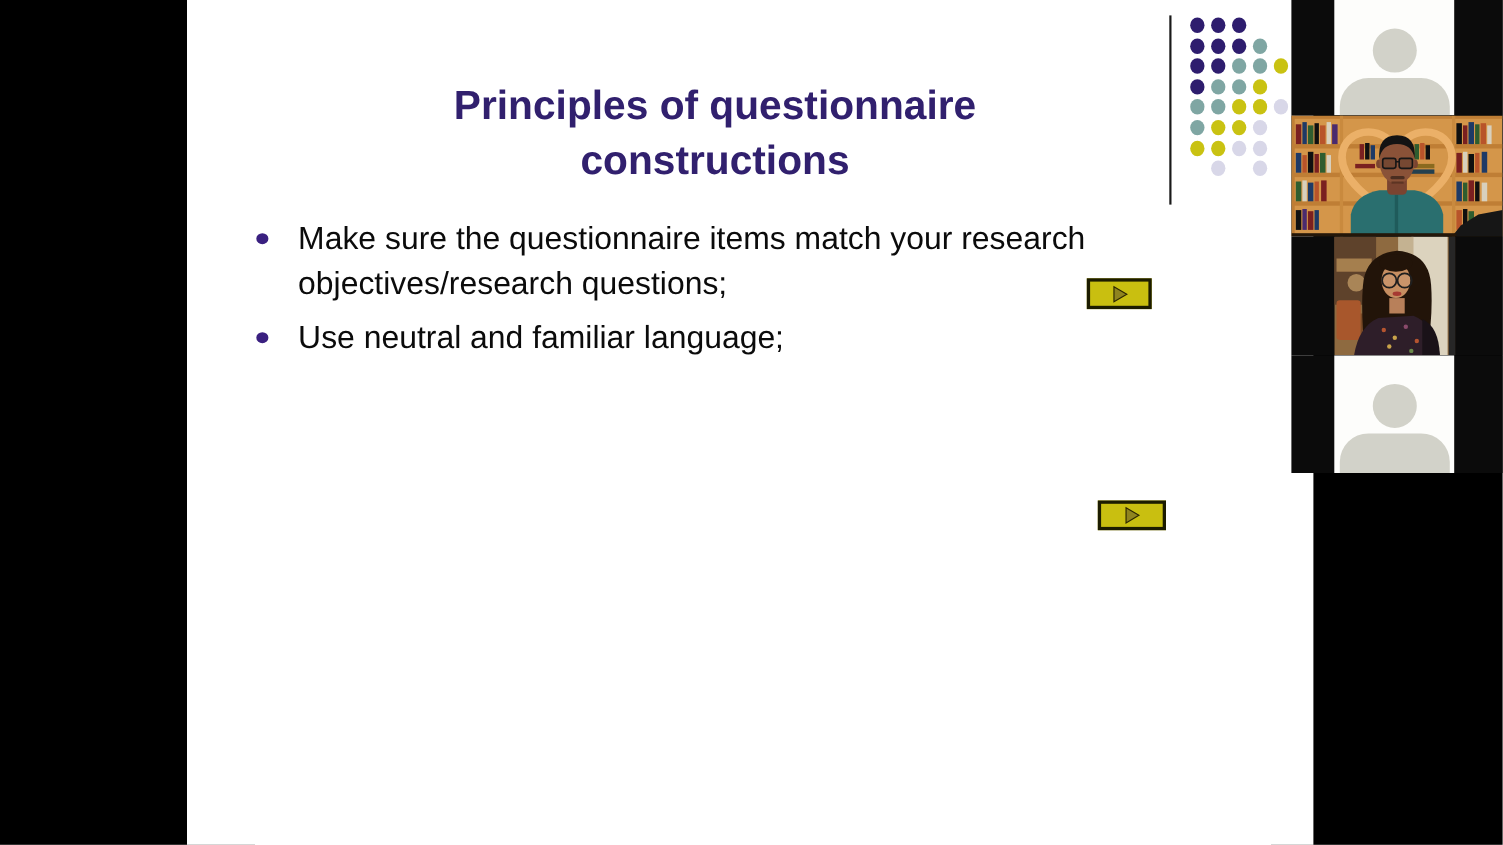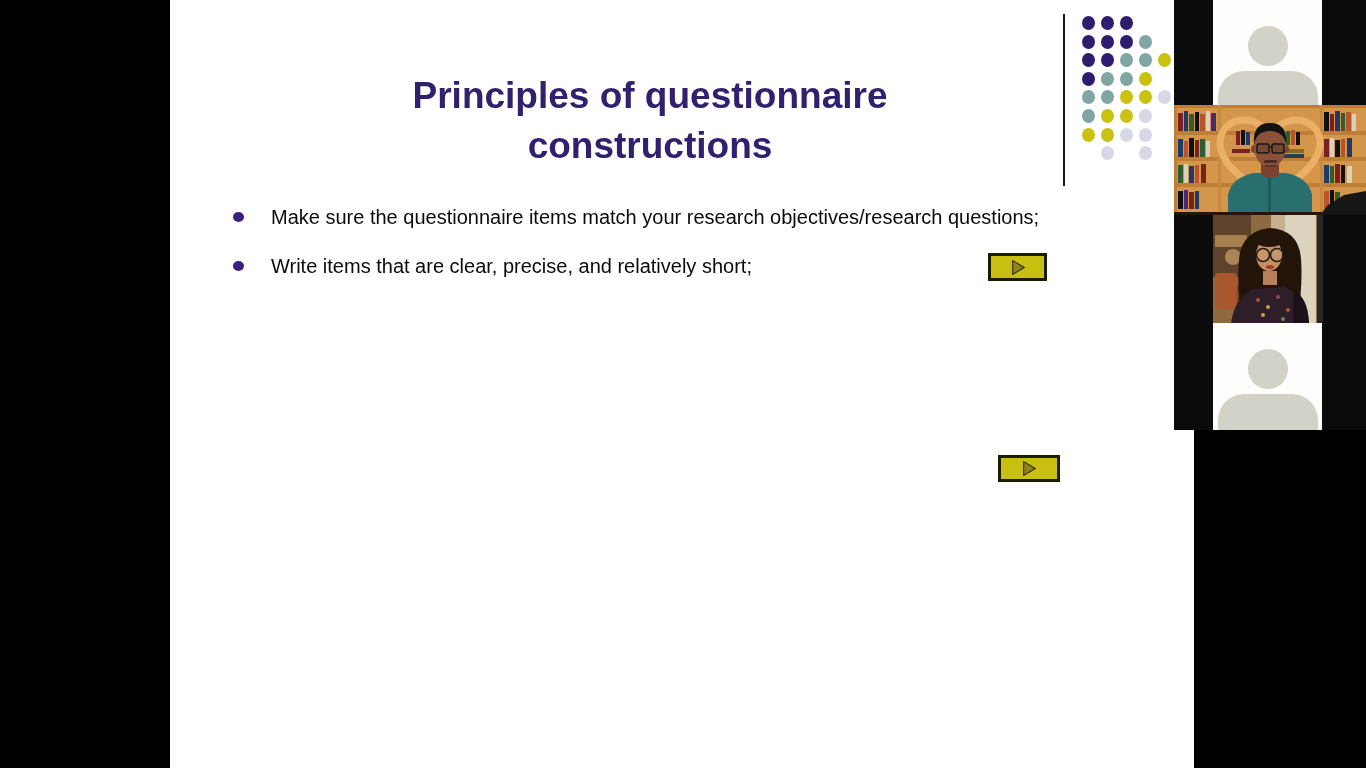--- a/index.html
+++ b/index.html
@@ -20,21 +20,21 @@
   }
   .divider{
     position:absolute;left:893px;top:14px;width:2px;height:172px;
     background:var(--divider-color,#1a1a1a);
   }
   #dot-pattern{position:absolute;left:912px;top:16px;width:100px;height:160px;}
   .pat-dot{position:absolute;width:13px;height:14px;border-radius:50%;}
   #bullets{
     position:absolute;left:63px;top:197px;width:905px;
     margin:0;padding:0;list-style:none;
-    font-size:20px;line-height:41px;color:var(--text-color,#0b0b0b);
+    font-size:29px;line-height:41px;color:var(--text-color,#0b0b0b);
   }
   #bullets li{position:relative;padding-left:38px;margin-bottom:8px;}
   #bullets li::before{
     content:"";position:absolute;left:0;top:15px;width:11px;height:10px;
     border-radius:50%;background:var(--bullet-color,#3A2080);
   }
   .play-btn{
     position:absolute;padding:0;cursor:pointer;
     background:var(--btn-fill,#C9BF10);
     border:3px solid var(--btn-border,#1c1c00);
@@ -101,21 +101,21 @@
         <div class="pat-dot" style="left: 0px; top: 111.6px; background: rgb(201, 194, 18);"></div>
         <div class="pat-dot" style="left: 19px; top: 111.6px; background: rgb(201, 194, 18);"></div>
         <div class="pat-dot" style="left: 38px; top: 111.6px; background: rgb(216, 215, 232);"></div>
         <div class="pat-dot" style="left: 57px; top: 111.6px; background: rgb(216, 215, 232);"></div>
         <div class="pat-dot" style="left: 19px; top: 130.2px; background: rgb(216, 215, 232);"></div>
         <div class="pat-dot" style="left: 57px; top: 130.2px; background: rgb(216, 215, 232);"></div>
       </div>
 
     <ul id="bullets">
         <li>Make sure the questionnaire items match your research objectives/research questions;</li>
-        <li>Write items that are clear, precise, and relatively short;</li>
+        <li>Use neutral and familiar language;</li>
       </ul>
 
     <button class="play-btn" id="play1">
       <svg viewBox="0 0 20 16">
         <polygon points="5,1.5 16,8 5,14.5"></polygon>
       </svg>
     </button>
     <button class="play-btn" id="play2">
       <svg viewBox="0 0 20 16">
         <polygon points="5,1.5 16,8 5,14.5"></polygon>

